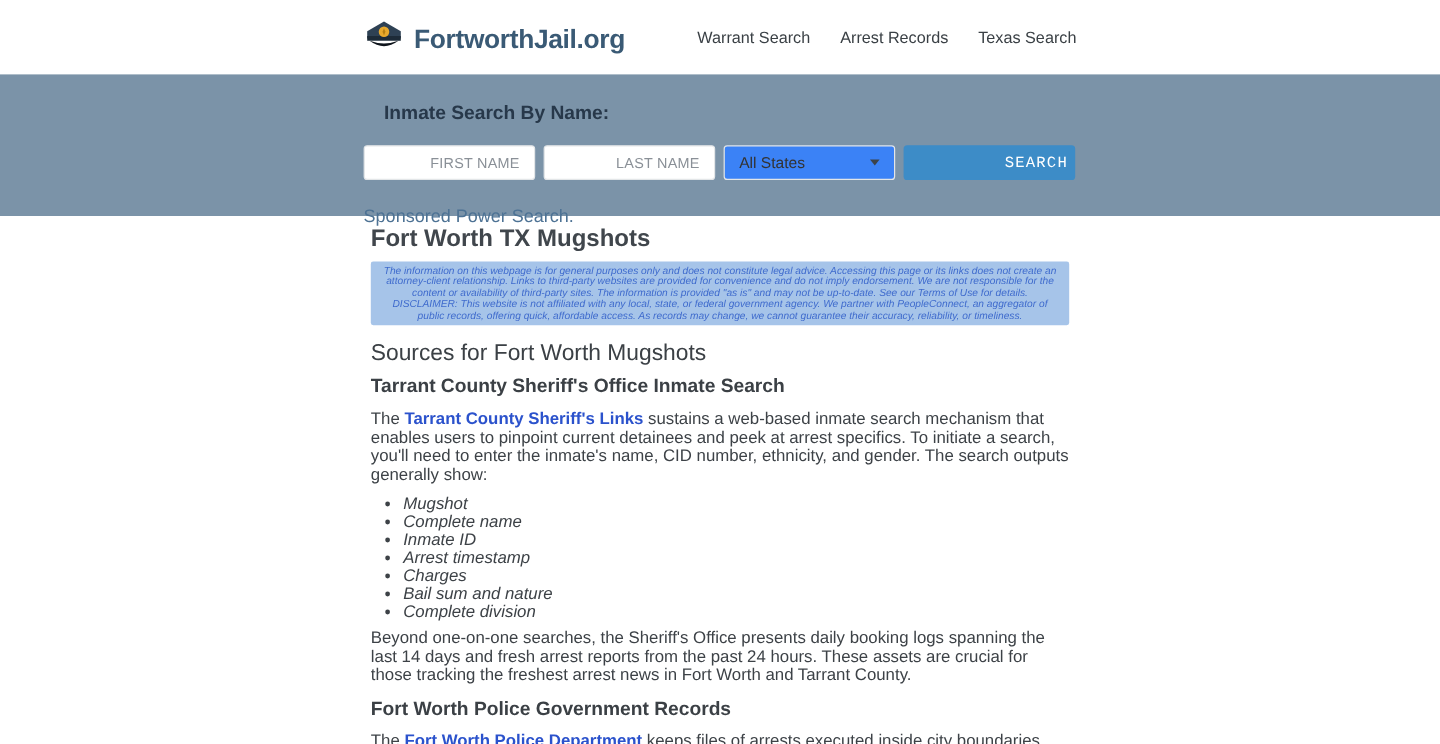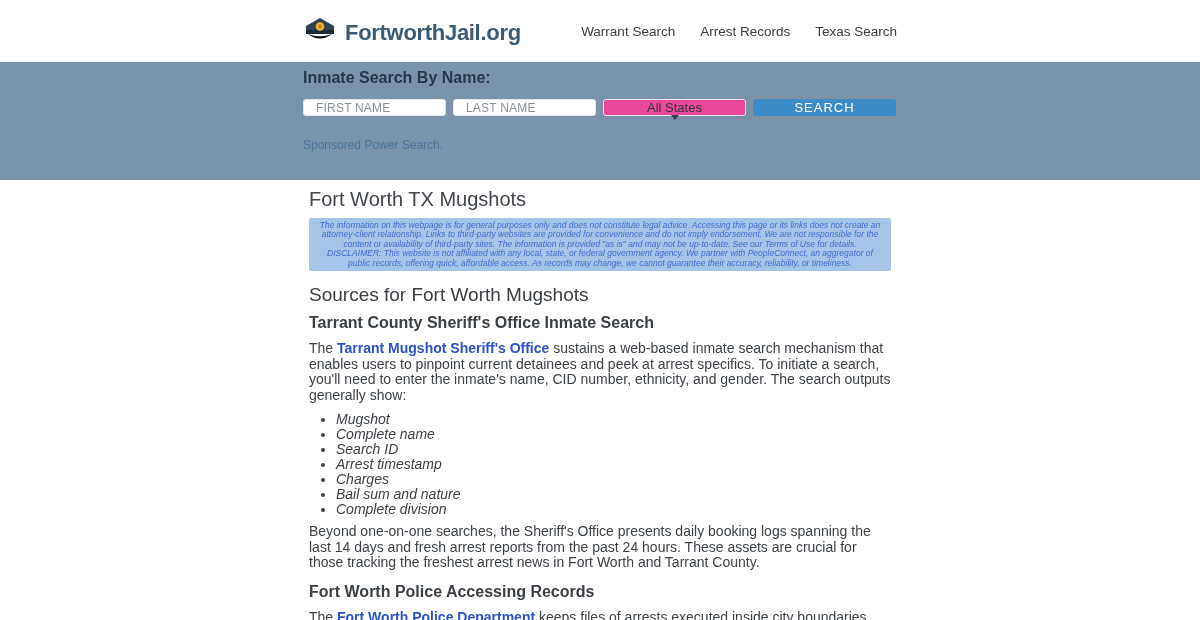--- a/index.html
+++ b/index.html
@@ -22,51 +22,51 @@
   .logo { display: flex; align-items: flex-end; gap: 8px; text-decoration: none; cursor: pointer; }
   .logo-text { font-size: 22px; font-weight: bold; color: #3a5a75; letter-spacing: -0.3px; }
   .main-nav { display: flex; gap: 25px; }
   .main-nav a {
     font-size: 13.5px; color: #3a4045; text-decoration: none; cursor: pointer;
   }
 
   
   .band { background: #7b93a8; height: 118px; }
   .band .container { padding-top: 7px; }
-  .band-title { margin: 0; font-size: 16px; font-weight: bold; color: #27384a; line-height: 18px; }
+  .band-title { margin: 17px; font-size: 16px; font-weight: bold; color: #27384a; line-height: 18px; }
   .controls { display: flex; gap: 7px; margin-top: 12px; }
-  .controls > * { width: 143px; height: 17px; }
+  .controls > * { width: 143px; height: 29px; text-align: right; }
   .text-input {
     border: 1px solid #e3e6e8; border-radius: 3px; background: #fff;
     padding: 0 12px; font-size: 12px; color: #333;
     font-family: "Liberation Sans", sans-serif;
     outline: none;
   }
   .text-input::placeholder { color: #8a9097; font-size: 12px; letter-spacing: 0.2px; }
   .select-box {
-    background: #ec4899; border-radius: 3px; border: 1px solid #e3e6e8;
+    background: #3b82f6; border-radius: 3px; border: 1px solid #e3e6e8;
     display: flex; align-items: center; justify-content: space-between;
-    padding: 0 12px; cursor: pointer; flex-direction: column;
+    padding: 0 12px; cursor: pointer;
   }
   .select-box .select-label { font-size: 13px; color: #333; }
   .caret {
     width: 0; height: 0;
     border-left: 4px solid transparent; border-right: 4px solid transparent;
     border-top: 5px solid #3c434a;
   }
   .search-btn {
     background: #3d8cc7; color: #ffffff; border: none; border-radius: 3px;
     font-size: 13px; letter-spacing: 1px; cursor: pointer;
-    font-family: Liberation Sans, sans-serif;
+    font-family: Liberation Mono, monospace;
   }
-  .sponsored { display: inline-block; margin-top: 22px; font-size: 12px; color: #4d7294; text-decoration: none; cursor: pointer; }
+  .sponsored { display: inline-block; margin-top: 22px; font-size: 15px; color: #4d7294; text-decoration: none; cursor: pointer; }
 
   
   .content { width: 582px; margin: 0 auto; }
-  .page-title { font-size: 20px; font-weight: 400; color: #40464c; margin: 8px 0 8px; line-height: 22px; }
+  .page-title { font-size: 20px; font-weight: 700; color: #40464c; margin: 8px 0 8px; line-height: 22px; }
   .disclaimer {
     background: #a6c4e9; color: #3f6bcd;
     font-style: italic; font-size: 8.5px; line-height: 9.4px;
     text-align: center; padding: 3px 8px; border-radius: 2px;
   }
   .h2 { font-size: 19px; font-weight: 400; color: #3b4045; margin: 13px 0 9px; line-height: 21px; }
   .h3 { font-size: 16px; font-weight: 700; color: #3b4045; margin: 0 0 9px; line-height: 18px; }
   .h3.spaced { margin-top: 12px; }
   p { font-size: 14px; line-height: 15.5px; margin: 0 0 9px; color: #3d4247; }
   a.inline-link { color: #2b52cc; font-weight: bold; text-decoration: none; cursor: pointer; }
@@ -116,31 +116,31 @@
 
 <main class="content">
   <h1 class="page-title">Fort Worth TX Mugshots</h1>
 
   <div class="disclaimer">The information on this webpage is for general purposes only and does not constitute legal advice. Accessing this page or its links does not create an attorney-client relationship. Links to third-party websites are provided for convenience and do not imply endorsement. We are not responsible for the content or availability of third-party sites. The information is provided "as is" and may not be up-to-date. See our Terms of Use for details. DISCLAIMER: This website is not affiliated with any local, state, or federal government agency. We partner with PeopleConnect, an aggregator of public records, offering quick, affordable access. As records may change, we cannot guarantee their accuracy, reliability, or timeliness.</div>
 
   <h2 class="h2">Sources for Fort Worth Mugshots</h2>
 
   <h3 class="h3">Tarrant County Sheriff's Office Inmate Search</h3>
 
-  <p><span>The </span><a class="inline-link">Tarrant Mugshot Sheriff's Office</a><span> sustains a web-based inmate search mechanism that enables users to pinpoint current detainees and peek at arrest specifics. To initiate a search, you'll need to enter the inmate's name, CID number, ethnicity, and gender. The search outputs generally show:</span></p>
+  <p><span>The </span><a class="inline-link">Tarrant County Sheriff's Links</a><span> sustains a web-based inmate search mechanism that enables users to pinpoint current detainees and peek at arrest specifics. To initiate a search, you'll need to enter the inmate's name, CID number, ethnicity, and gender. The search outputs generally show:</span></p>
 
   <ul class="detail-list">
     <li>Mugshot</li>
     <li>Complete name</li>
-    <li>Search ID</li>
+    <li>Inmate ID</li>
     <li>Arrest timestamp</li>
     <li>Charges</li>
     <li>Bail sum and nature</li>
     <li>Complete division</li>
   </ul>
 
   <p>Beyond one-on-one searches, the Sheriff's Office presents daily booking logs spanning the last 14 days and fresh arrest reports from the past 24 hours. These assets are crucial for those tracking the freshest arrest news in Fort Worth and Tarrant County.</p>
 
-  <h3 class="h3 spaced">Fort Worth Police Accessing Records</h3>
+  <h3 class="h3 spaced">Fort Worth Police Government Records</h3>
 
   <p><span>The </span><a class="inline-link">Fort Worth Police Department</a><span> keeps files of arrests executed inside city boundaries. Though they lack an online mugshot archive, you can inquire about arrest logs and related records via their Records Division. To get these documents, you may need to lodge a public info petition under the Texas Public Information Act (Texas Government Code Chapter 552).</span></p>
 
 </main>
 
 </body></html>

